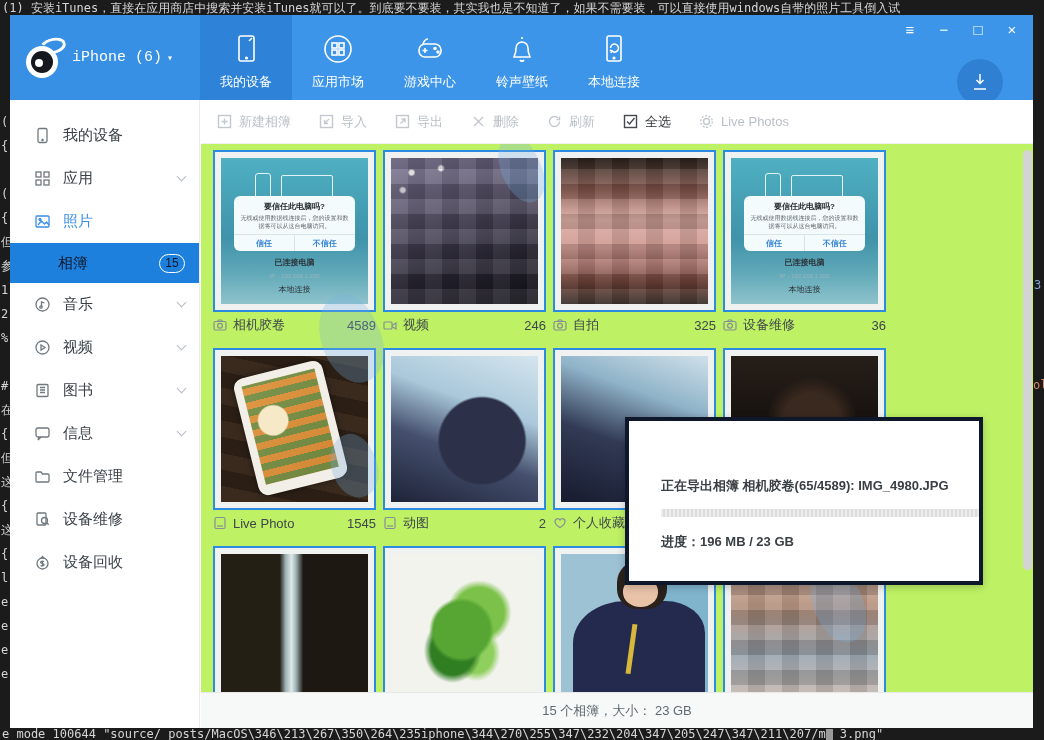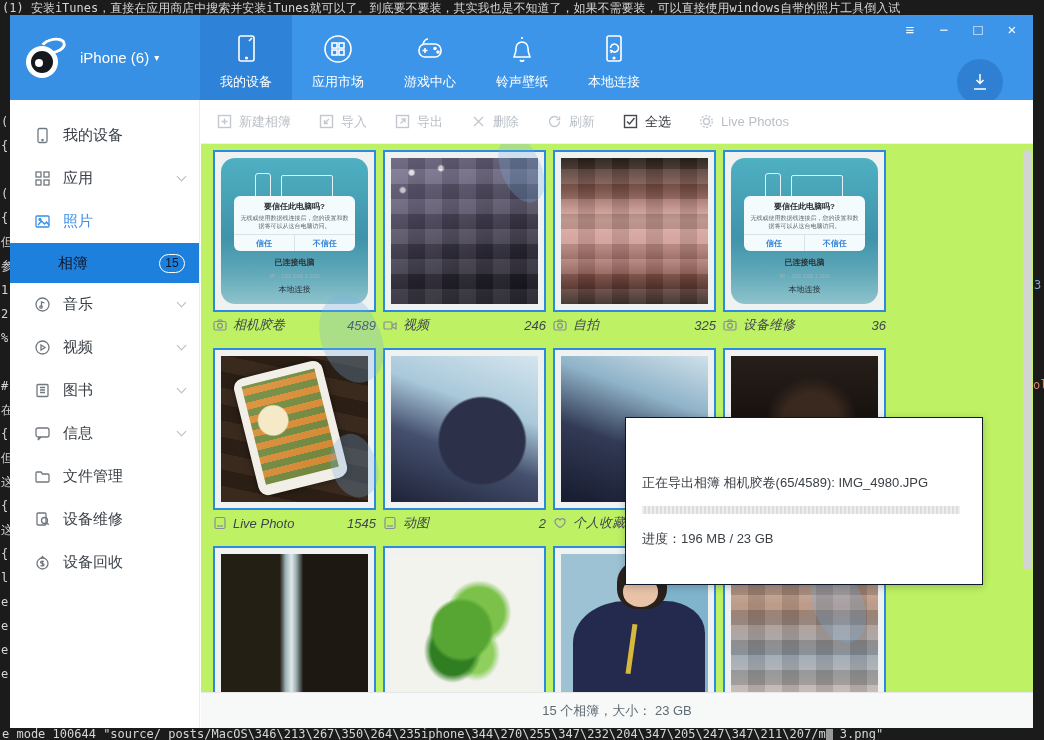--- a/index.html
+++ b/index.html
@@ -18,21 +18,21 @@
   .window { position:absolute; left:10px; top:15px; width:1023px; height:713px; background:#fff; overflow:hidden; }
 
   
   .header { position:absolute; left:0; top:0; width:100%; height:85px; background:#3c95e8; }
   .brand { position:absolute; left:0; top:0; width:190px; height:85px; background:#3790e3; display:flex; align-items:center; padding-left:14px; }
   .logo { width:44px; height:40px; position:relative; flex:0 0 auto; }
   .logo .eye { position:absolute; left:2px; top:8px; width:32px; height:32px; background:#fff; border-radius:50%; }
   .logo .pupil { position:absolute; left:7px; top:13px; width:22px; height:22px; background:#15181c; border-radius:50%; }
   .logo .glint { position:absolute; left:11px; top:21px; width:8px; height:8px; background:#fff; border-radius:50%; }
   .logo .swoosh { position:absolute; left:16px; top:0; width:26px; height:16px; border:3px solid #fff; border-radius:50% 60% 50% 50%; border-left-color:transparent; transform:rotate(-18deg); }
-  .device { color:#fff; font-size:15px; margin-left:12px; display:flex; align-items:center; gap:5px; cursor:default; }
+  .device { color:#fff; font-size:15px; margin-left:4px; display:flex; align-items:center; gap:5px; cursor:default;font-family:Liberation Mono, monospace; }
   .device .arrow { font-size:10px; }
   .nav { position:absolute; left:190px; top:0; height:85px; display:flex; }
   .nav-item { width:92px; height:85px; display:flex; flex-direction:column; align-items:center; justify-content:flex-end; padding-bottom:9px; color:#fff; font-size:13px; gap:7px; }
   .nav-item.active { background:#2e82d8; }
   .nav-item svg { display:block; }
   .win-controls { position:absolute; right:10px; top:6px; display:flex; gap:12px; color:#fff; font-size:15px; }
   .win-controls span { width:22px; text-align:center; cursor:default; }
   .dl-btn { position:absolute; right:30px; top:44px; width:46px; height:46px; border-radius:50%; background:#2f80d2; display:flex; align-items:center; justify-content:center; }
 
   
@@ -54,29 +54,29 @@
   .tb-btn { display:flex; align-items:center; gap:7px; font-size:13px; color:#b9bfc6; }
   .tb-btn svg { stroke:#c3c8ce; fill:none; stroke-width:1.4; }
   .tb-btn.enabled { color:#2f3338; }
   .tb-btn.enabled svg { stroke:#44494e; }
 
   .grid-area { position:absolute; left:0; top:44px; right:12px; bottom:36px; overflow:hidden; padding:6px 0 0 12px; }
   .grid-row { display:flex; gap:7px; }
   .label-row { display:flex; gap:7px; margin:4px 0 14px 0; }
   .tile { width:163px; height:162px; border:2px solid #2b8ae2; background:#f0f1f1; padding:6px; flex:0 0 auto; }
   .photo { width:100%; height:100%; position:relative; overflow:hidden; }
-  .tile-label { width:163px; display:flex; align-items:center; gap:6px; font-size:13px; color:#3f464d; flex:0 0 auto;font-style:italic; }
+  .tile-label { width:163px; display:flex; align-items:center; gap:6px; font-size:13px; color:#3f464d; flex:0 0 auto; }
   .tile-label svg { stroke:#878f96; fill:none; stroke-width:1.2; flex:0 0 auto; }
   .tile-label .cnt { margin-left:auto; }
 
   
   .mz::after { content:""; position:absolute; inset:0;
     background:repeating-linear-gradient(0deg, rgba(255,255,255,.07) 0 15px, rgba(0,0,0,.13) 15px 30px),
                repeating-linear-gradient(90deg, rgba(255,255,255,.06) 0 17px, rgba(0,0,0,.10) 17px 34px); }
-  .ph-trust { background:linear-gradient(180deg,#4fb0c2 0%,#3f93aa 55%,#5fa8b8 78%,#8fc3cc 100%);border-radius:14px; }
+  .ph-trust { background:linear-gradient(180deg,#4fb0c2 0%,#3f93aa 55%,#5fa8b8 78%,#8fc3cc 100%); }
   .ph-concert { background:
       radial-gradient(circle at 14% 10%, rgba(255,255,255,.95) 0 2px, rgba(255,255,255,0) 4px),
       radial-gradient(circle at 34% 7%, rgba(255,255,255,.85) 0 2px, rgba(255,255,255,0) 4px),
       radial-gradient(circle at 8% 22%, rgba(255,255,255,.8) 0 2px, rgba(255,255,255,0) 4px),
       linear-gradient(165deg,#7d7694 0%,#575168 35%,#2c2937 70%,#131118 100%); }
   .ph-pinkface { background:linear-gradient(180deg,#2e2620 0%,#8a5a50 22%,#d8a89e 42%,#cc948c 62%,#7a4a40 84%,#2c211c 100%); }
   .ph-phone-table { background:repeating-linear-gradient(12deg,#3a2a1e 0 16px,#2b1f15 16px 32px); }
   .mini-phone { position:absolute; left:16%; top:8%; width:62%; height:82%; background:#f2eee8; border-radius:10px; transform:rotate(-14deg); box-shadow:0 0 6px rgba(0,0,0,.5); }
   .mini-phone::after { content:""; position:absolute; left:9%; top:7%; width:82%; height:84%;
       background:radial-gradient(circle at 30% 40%, #f5e9c8 0 18%, rgba(0,0,0,0) 20%),
@@ -112,21 +112,21 @@
   .trust-title { font-size:8px; font-weight:bold; color:#23282c; }
   .trust-body { font-size:6px; color:#5c666c; line-height:1.35; margin-top:2px; }
   .trust-btns { position:absolute; left:0; bottom:0; width:100%; height:17px; border-top:1px solid #d7e4e8; display:flex; }
   .trust-btns > div { flex:1; font-size:8px; font-weight:bold; color:#2b7fd6; display:flex; align-items:center; justify-content:center; }
   .trust-btns > div:first-child { border-right:1px solid #d7e4e8; }
   .trust-connected { position:absolute; left:0; top:68%; width:100%; text-align:center; font-size:8px; color:#2c3338; font-weight:bold; }
   .trust-ip { position:absolute; left:0; top:78%; width:100%; text-align:center; font-size:6px; color:#9ab4ba; }
   .trust-local { position:absolute; left:0; top:86%; width:100%; text-align:center; font-size:8px; color:#2c3338; }
 
   
-  .dialog { position:absolute; left:424px; top:317px; width:358px; height:168px; background:#fff; border:1px solid #0f172a; box-shadow:0 2px 8px rgba(0,0,0,.22); z-index:50; padding:56px 20px 0 16px; }
+  .dialog { position:absolute; left:424px; top:317px; width:358px; height:168px; background:#fff; border:4px solid #0f172a; box-shadow:0 2px 8px rgba(0,0,0,.22); z-index:50; padding:56px 20px 0 32px;font-weight:bold; }
   .dlg-msg { font-size:13px; color:#3a3f44; }
   .dlg-bar { margin-top:14px; width:318px; height:8px; background:#dcdcdc; background-image:repeating-linear-gradient(90deg, rgba(255,255,255,.5) 0 2px, rgba(0,0,0,0) 2px 4px); }
   .dlg-progress { margin-top:16px; font-size:13px; color:#3a3f44; }
 
   
   .statusbar { position:absolute; left:0; right:0; bottom:0; height:36px; background:#f7f8f8; border-top:1px solid #e7e7e7; display:flex; align-items:center; justify-content:center; font-size:13px; color:#5f6b73; z-index:10; }
 
   
   .scrollbar { position:absolute; right:1px; top:46px; width:9px; bottom:38px; }
   .thumb { position:absolute; top:4px; left:0; width:9px; height:420px; background:#d4d4d4; border-radius:5px; }

